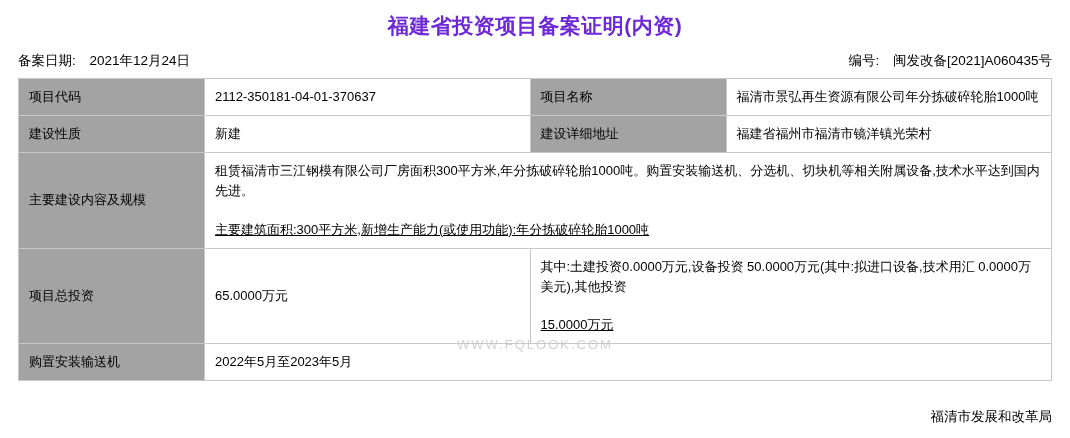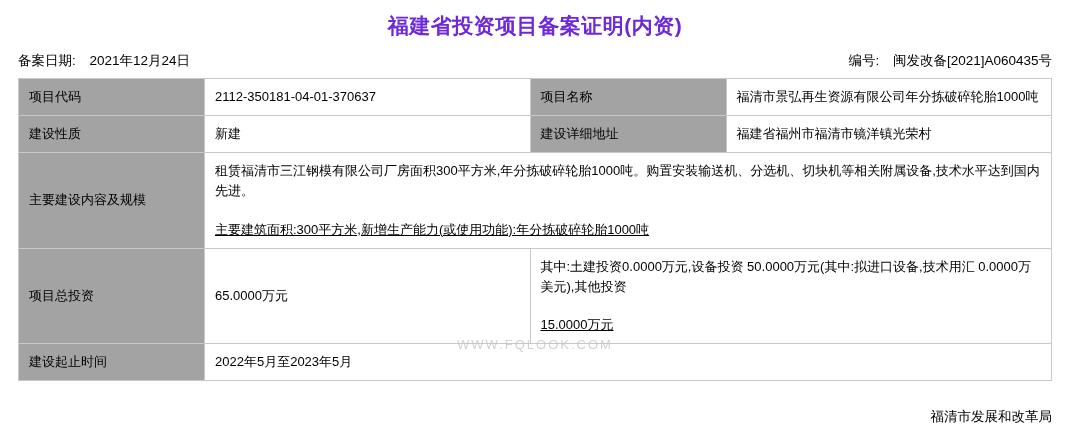--- a/index.html
+++ b/index.html
@@ -148,21 +148,21 @@
       </tr>
       <tr>
         <td class="label-cell">项目总投资</td>
         <td class="value-cell">65.0000万元</td>
         <td class="value-cell" colspan="2">
           <div class="cell-line">其中:土建投资0.0000万元,设备投资 50.0000万元(其中:拟进口设备,技术用汇 0.0000万美元),其他投资</div>
           <div class="cell-line">15.0000万元</div>
         </td>
       </tr>
       <tr>
-        <td class="label-cell">建设起止时间</td>
+        <td class="label-cell">购置安装输送机</td>
         <td class="value-cell" colspan="3">2022年5月至2023年5月</td>
       </tr>
     </tbody>
   </table>
 
   <div class="footer">
     <div class="footer-right">
       <div>福清市发展和改革局</div>
 
     </div>

